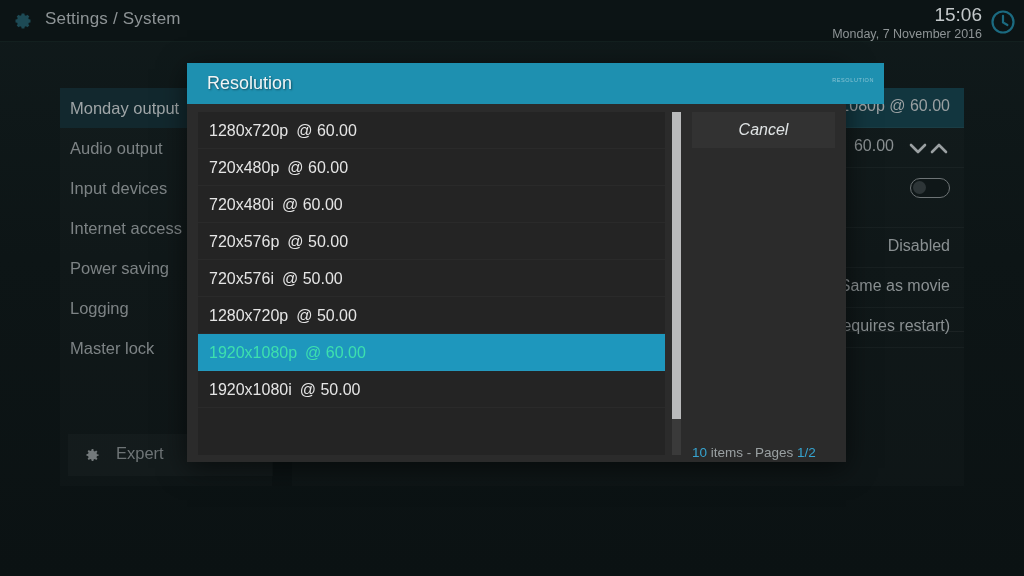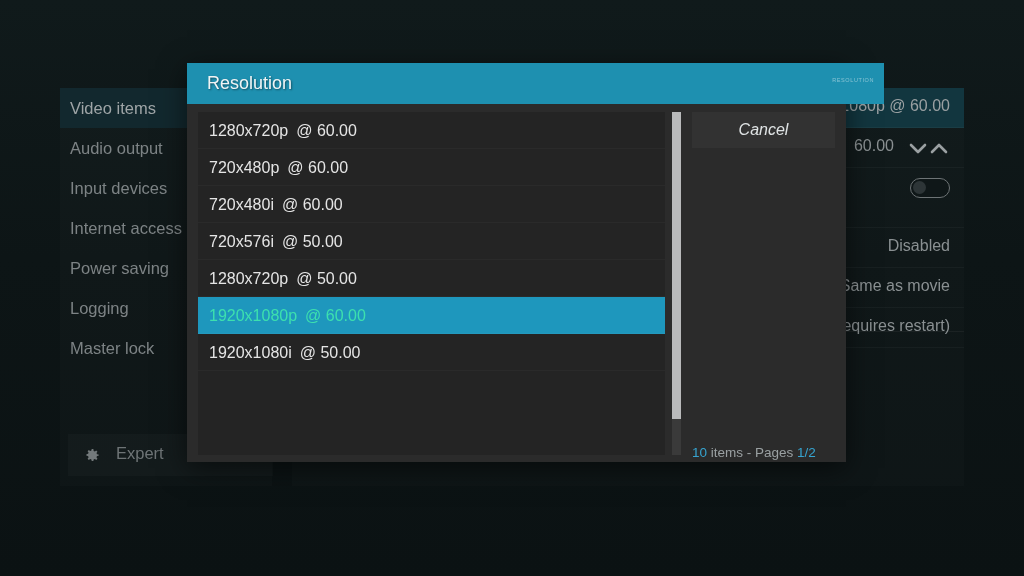--- a/index.html
+++ b/index.html
@@ -83,23 +83,36 @@
 
   #pages { position:absolute; left:505px; top:341px; width:143px;
     font-size:13.5px; color:#9aa0a2; white-space:nowrap; }
   #pages .hl { color:#36a4d0; }
 </style>
 </head>
 <body>
 
 <div id="root">
 
+  <div id="topbar">
+    <svg id="gear-ico" viewBox="0 0 24 24">
+      <path fill="#1d4a55" d="M12 8.2a3.8 3.8 0 100 7.6 3.8 3.8 0 000-7.6zm0 6a2.2 2.2 0 110-4.4 2.2 2.2 0 010 4.4z"></path>
+      <path fill="#1d4a55" d="M20.5 13.6l-1.7-.3a6.9 6.9 0 00-.5-1.3l1-1.4-1.9-1.9-1.4 1a6.9 6.9 0 00-1.3-.5l-.3-1.7h-2.8l-.3 1.7a6.9 6.9 0 00-1.3.5l-1.4-1-1.9 1.9 1 1.4a6.9 6.9 0 00-.5 1.3l-1.7.3v2.8l1.7.3c.12.45.29.88.5 1.3l-1 1.4 1.9 1.9 1.4-1c.42.21.85.38 1.3.5l.3 1.7h2.8l.3-1.7c.45-.12.88-.29 1.3-.5l1.4 1 1.9-1.9-1-1.4c.21-.42.38-.85.5-1.3l1.7-.3z" transform="translate(0,-4)"></path>
+    </svg>
+    <div id="bc">Settings / System</div>
+    <div id="clock-time">15:06</div>
+    <div id="clock-date">Monday, 7 November 2016</div>
+    <svg id="clock-ico" viewBox="0 0 26 26">
+      <circle cx="13" cy="13" r="10.5" fill="none" stroke="#1b6a80" stroke-width="2.2"></circle>
+      <path d="M13 6.8v6.6l4.4 2.6" fill="none" stroke="#1b6a80" stroke-width="2.2" stroke-linecap="round"></path>
+    </svg>
+  </div>
 
   <div id="catpanel">
-      <div class="cat sel"><span>Video items</span></div>
+      <div class="cat sel"><span>Monday output</span></div>
       <div class="cat"><span>Audio output</span></div>
       <div class="cat"><span>Input devices</span></div>
       <div class="cat"><span>Internet access</span></div>
       <div class="cat"><span>Power saving</span></div>
       <div class="cat"><span>Logging</span></div>
       <div class="cat"><span>Master lock</span></div>
     </div>
 
   <div id="expert-btn">
     <svg id="expert-gear" viewBox="0 0 24 24">
@@ -140,20 +153,21 @@
       <div id="dlg-title">Resolution</div>
       <div id="dlg-hint">RESOLUTION</div>
     </div>
 
     <div id="dlg-body">
 
       <div id="listwrap">
           <div class="item"><span>1280x720p</span><span class="sp"></span><span>@ 60.00</span></div>
           <div class="item"><span>720x480p</span><span class="sp"></span><span>@ 60.00</span></div>
           <div class="item"><span>720x480i</span><span class="sp"></span><span>@ 60.00</span></div>
+          <div class="item"><span>720x576p</span><span class="sp"></span><span>@ 50.00</span></div>
           <div class="item"><span>720x576i</span><span class="sp"></span><span>@ 50.00</span></div>
           <div class="item"><span>1280x720p</span><span class="sp"></span><span>@ 50.00</span></div>
           <div class="item sel"><span>1920x1080p</span><span class="sp"></span><span>@ 60.00</span></div>
           <div class="item"><span>1920x1080i</span><span class="sp"></span><span>@ 50.00</span></div>
         </div>
 
       <div id="sb-track"></div>
       <div id="sb-thumb"></div>
 
       <div id="cancel-btn">

